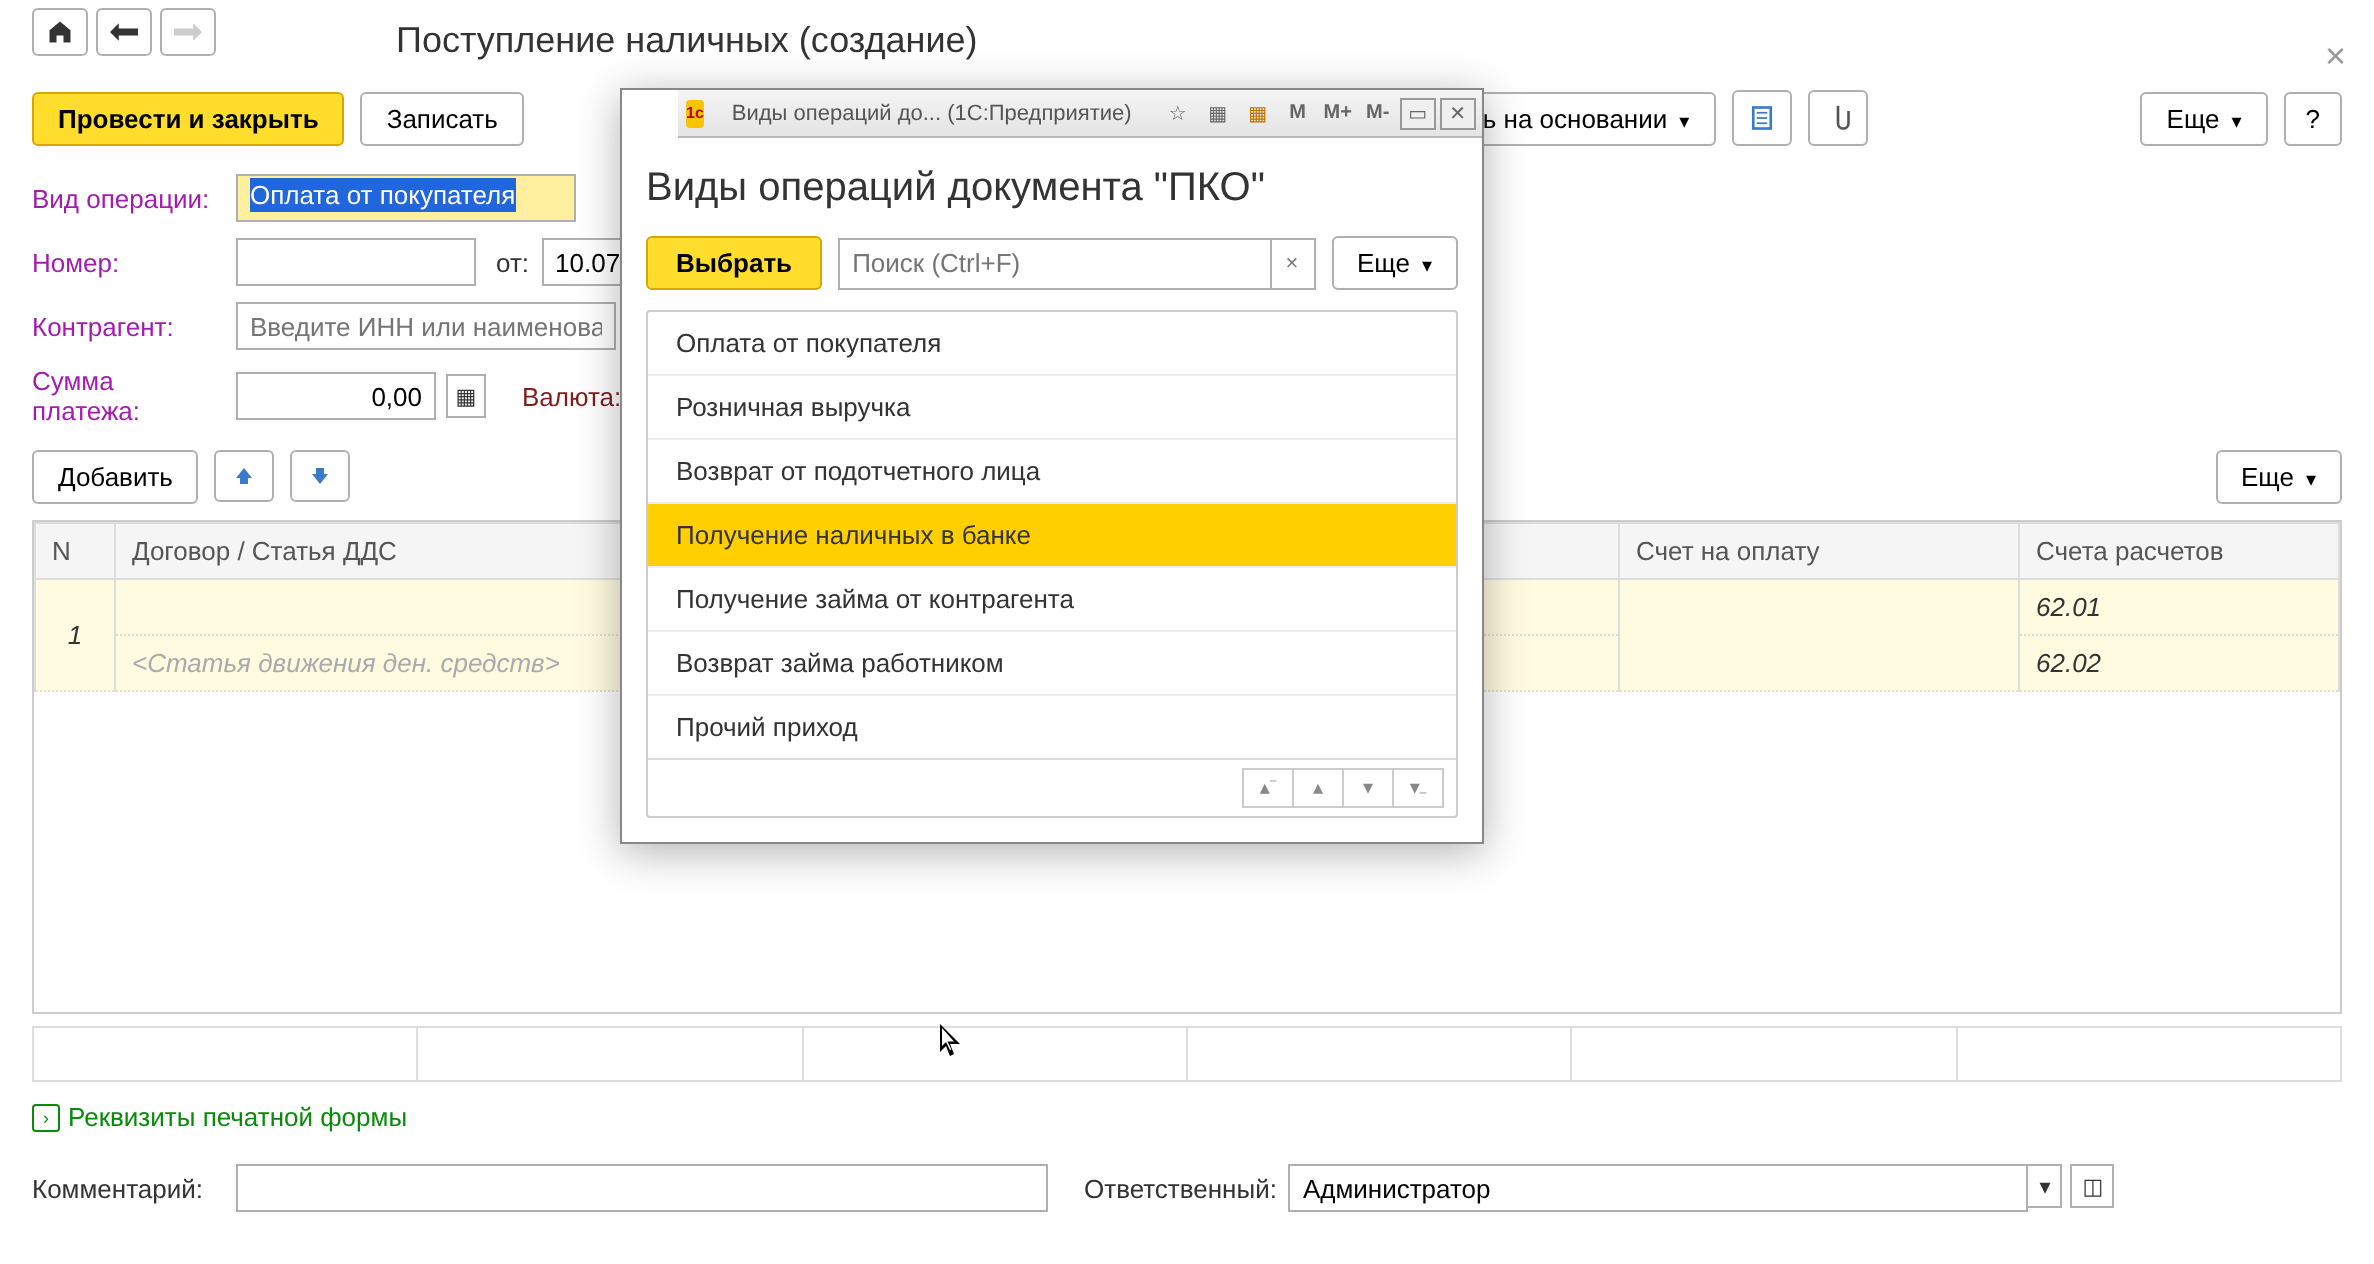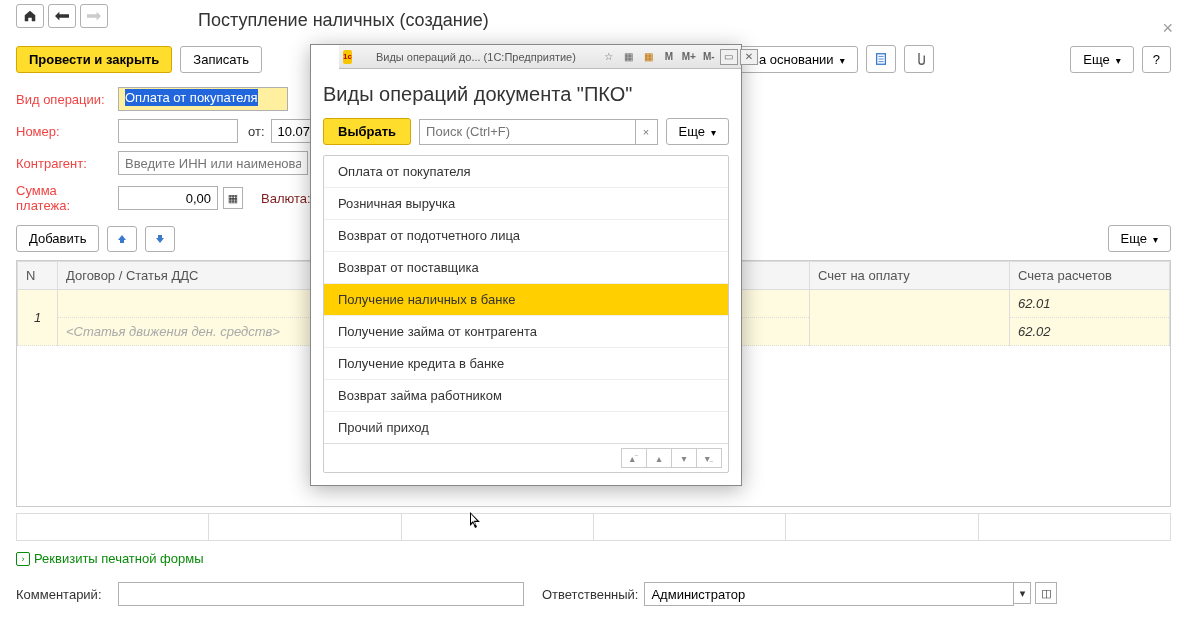--- a/index.html
+++ b/index.html
@@ -72,21 +72,21 @@
   .btn .caret::after { content: "▾"; font-size: 10px; margin-left: 2px; }
   .spacer { flex: 1; }
   .form-row {
     display: flex;
     align-items: center;
     gap: 6px;
     padding: 4px 16px;
   }
   .form-label {
     width: 96px;
-    color: #ef4444;
+    color: #a21caf;
   }
   .input-text {
     border: 1px solid #b0b0b0;
     height: 24px;
     padding: 2px 6px;
     background: #fff;
     font-size: 13px;
   }
   .input-text.highlighted {
     background: #fff0a0;
@@ -107,21 +107,21 @@
     height: 22px;
     border: 1px solid #b0b0b0;
     display: inline-flex;
     align-items: center;
     justify-content: center;
     font-size: 11px;
     margin-left: -1px;
   }
   .table-toolbar {
     display: flex;
-    align-items: flex-end;
+    align-items: flex-start;
     gap: 8px;
     padding: 8px 16px;
   }
   .arrow-btn {
     border: 1px solid #b0b0b0;
     background: #fff;
     border-radius: 3px;
     height: 26px;
     width: 30px;
     display: inline-flex;
@@ -210,21 +210,21 @@
     background: #fff;
     border: 1px solid #888;
     box-shadow: 0 4px 20px rgba(0,0,0,0.3);
   }
   .modal-titlebar {
     background: linear-gradient(#f4f4f4, #e4e4e4);
     border-bottom: 1px solid #bbb;
     height: 24px;
     display: flex;
     align-items: center;
-    gap: 24px;
+    gap: 14px;
     padding: 0 4px;
     font-size: 11px;
     color: #555;
     margin-left: 28px;
   }
   .modal-titlebar .title-text { flex: 0 0 auto; }
   .modal-titlebar .tb-icons {
     margin-left: auto;
     display: flex;
     gap: 2px;
@@ -507,24 +507,22 @@
       <button class="btn">
           <span>Еще</span>
           <span class="caret"></span>
         </button>
     </div>
     <div class="op-list">
       <div id="op-items">
           <div class="item">Оплата от покупателя</div>
           <div class="item">Розничная выручка</div>
           <div class="item">Возврат от подотчетного лица</div>
-          <div class="item">Возврат от поставщика</div>
           <div class="item selected">Получение наличных в банке</div>
           <div class="item">Получение займа от контрагента</div>
-          <div class="item">Получение кредита в банке</div>
           <div class="item">Возврат займа работником</div>
           <div class="item">Прочий приход</div>
         </div>
       <div class="op-list-nav">
         <div class="nav-btn">▴<span style="font-size:6px;position:relative;top:-3px">–</span></div>
         <div class="nav-btn">▴</div>
         <div class="nav-btn">▾</div>
         <div class="nav-btn">▾<span style="font-size:6px;position:relative;top:3px">–</span></div>
       </div>
     </div>

